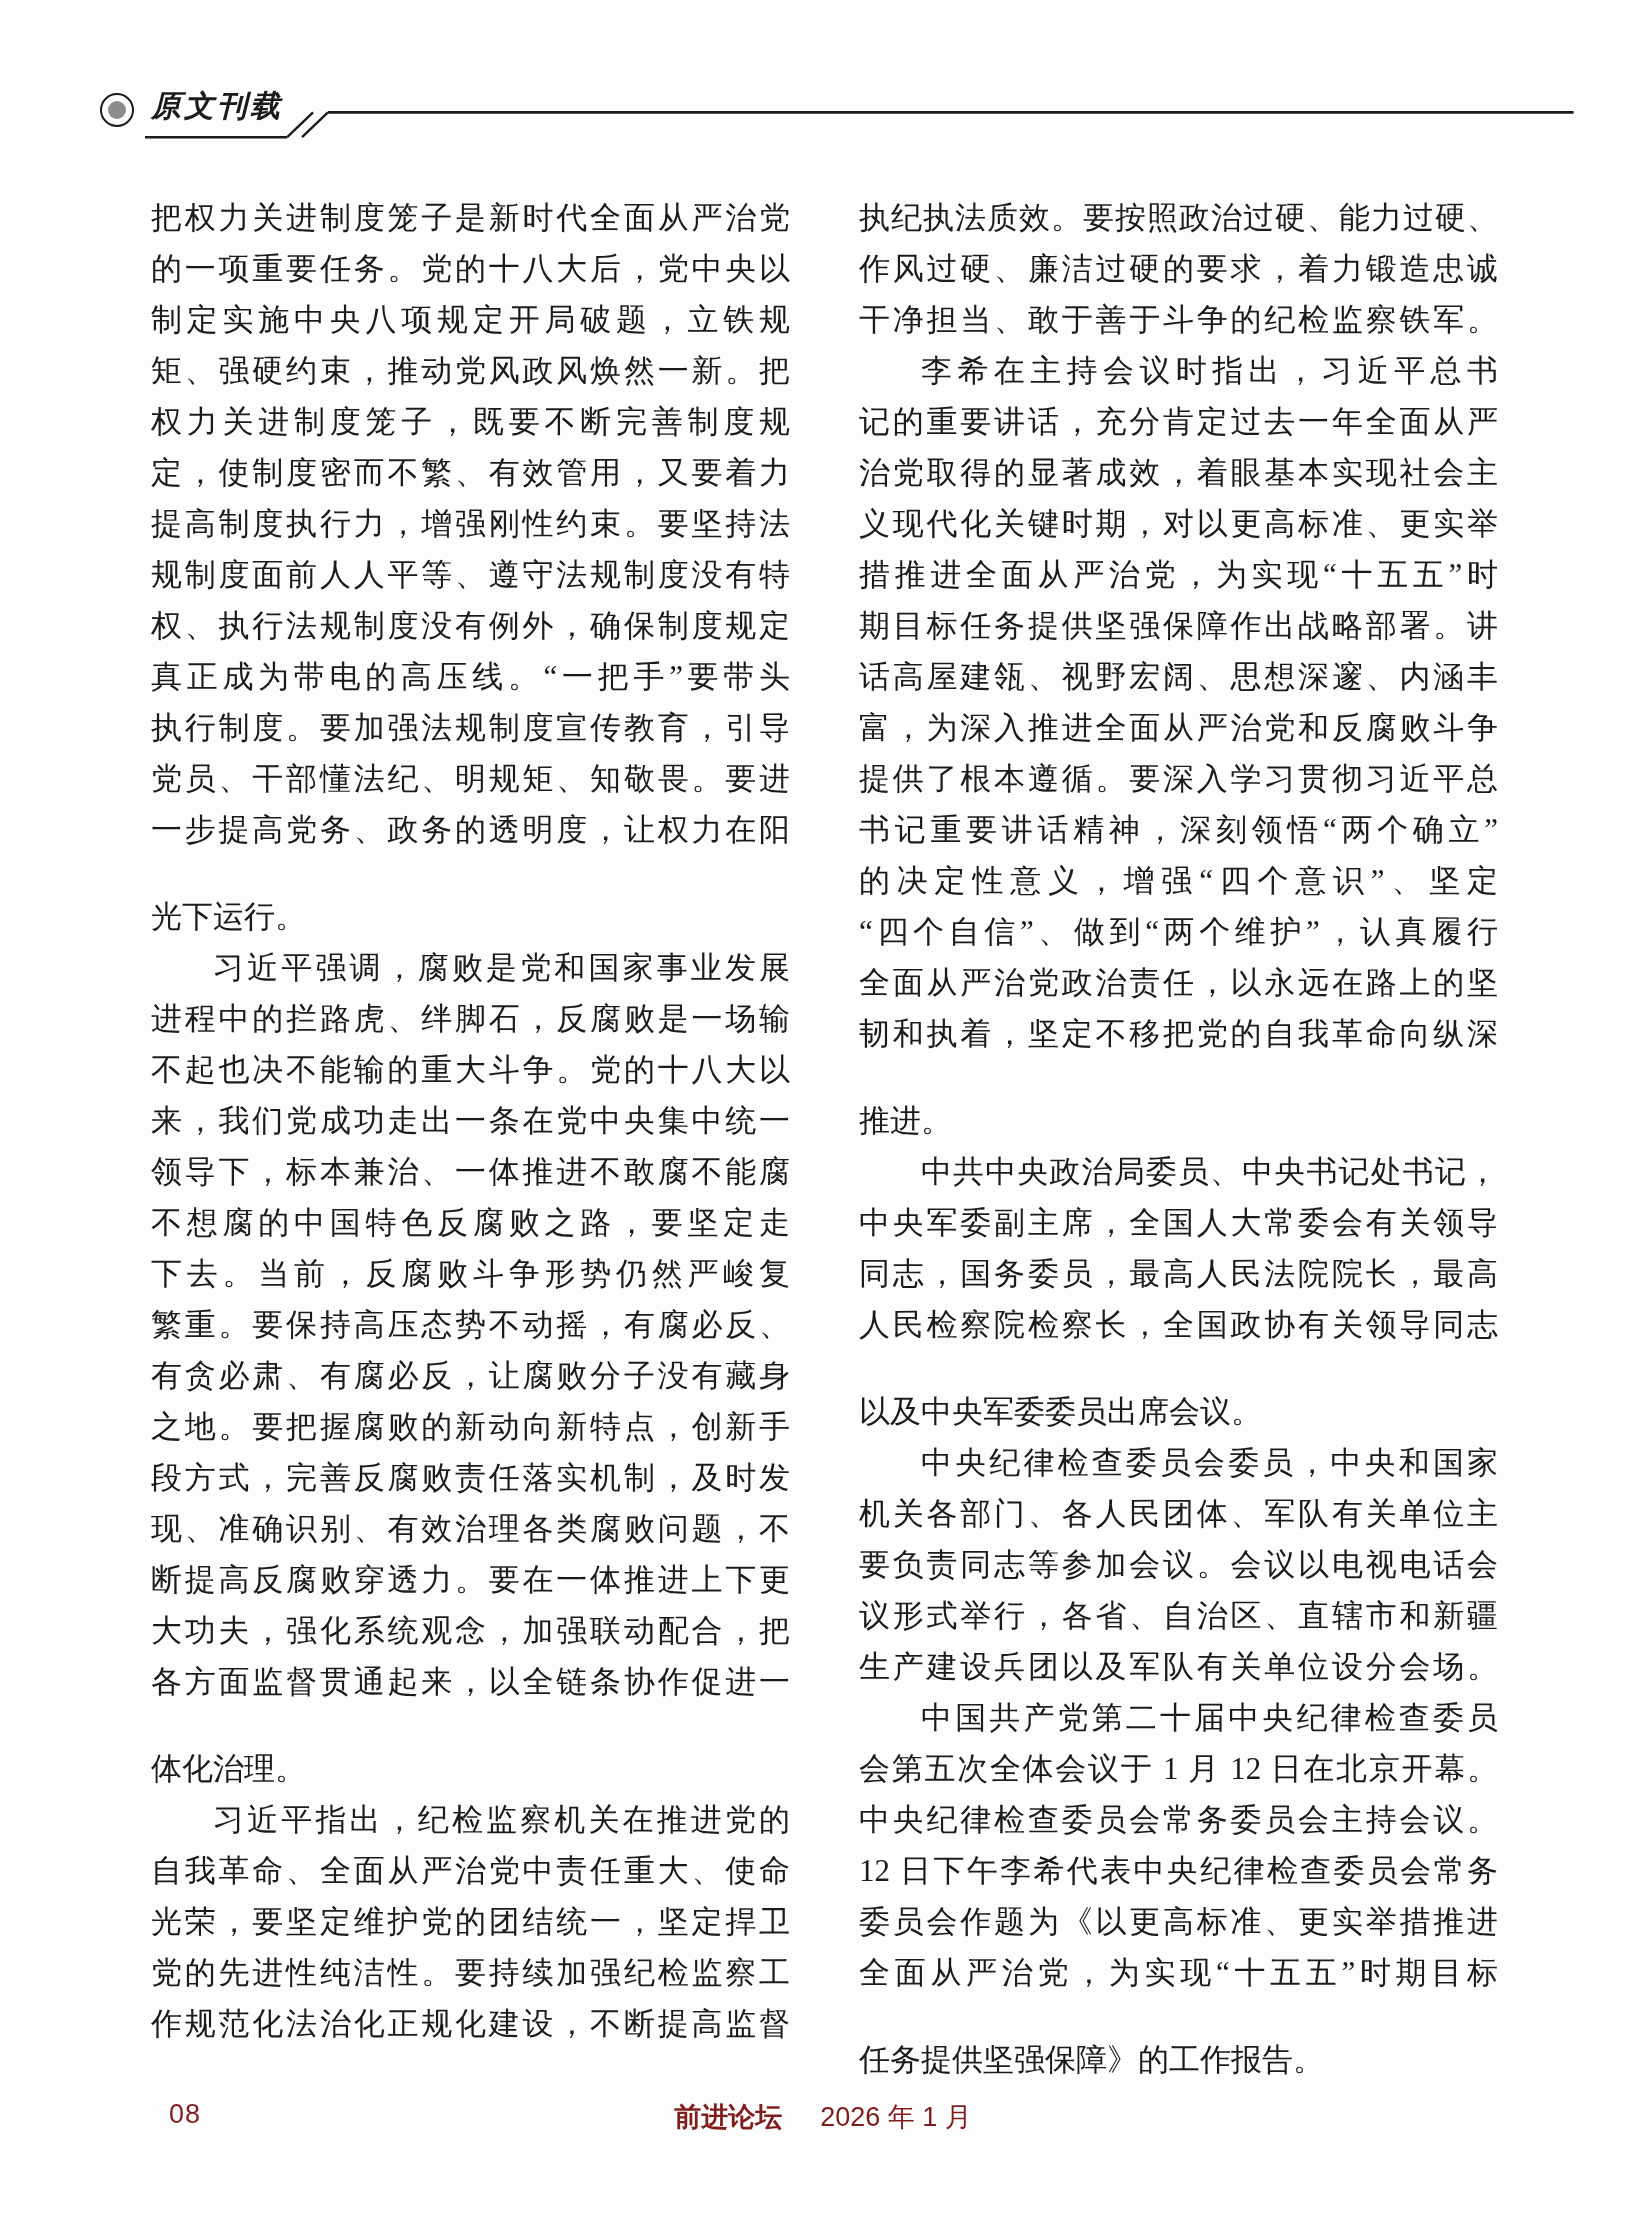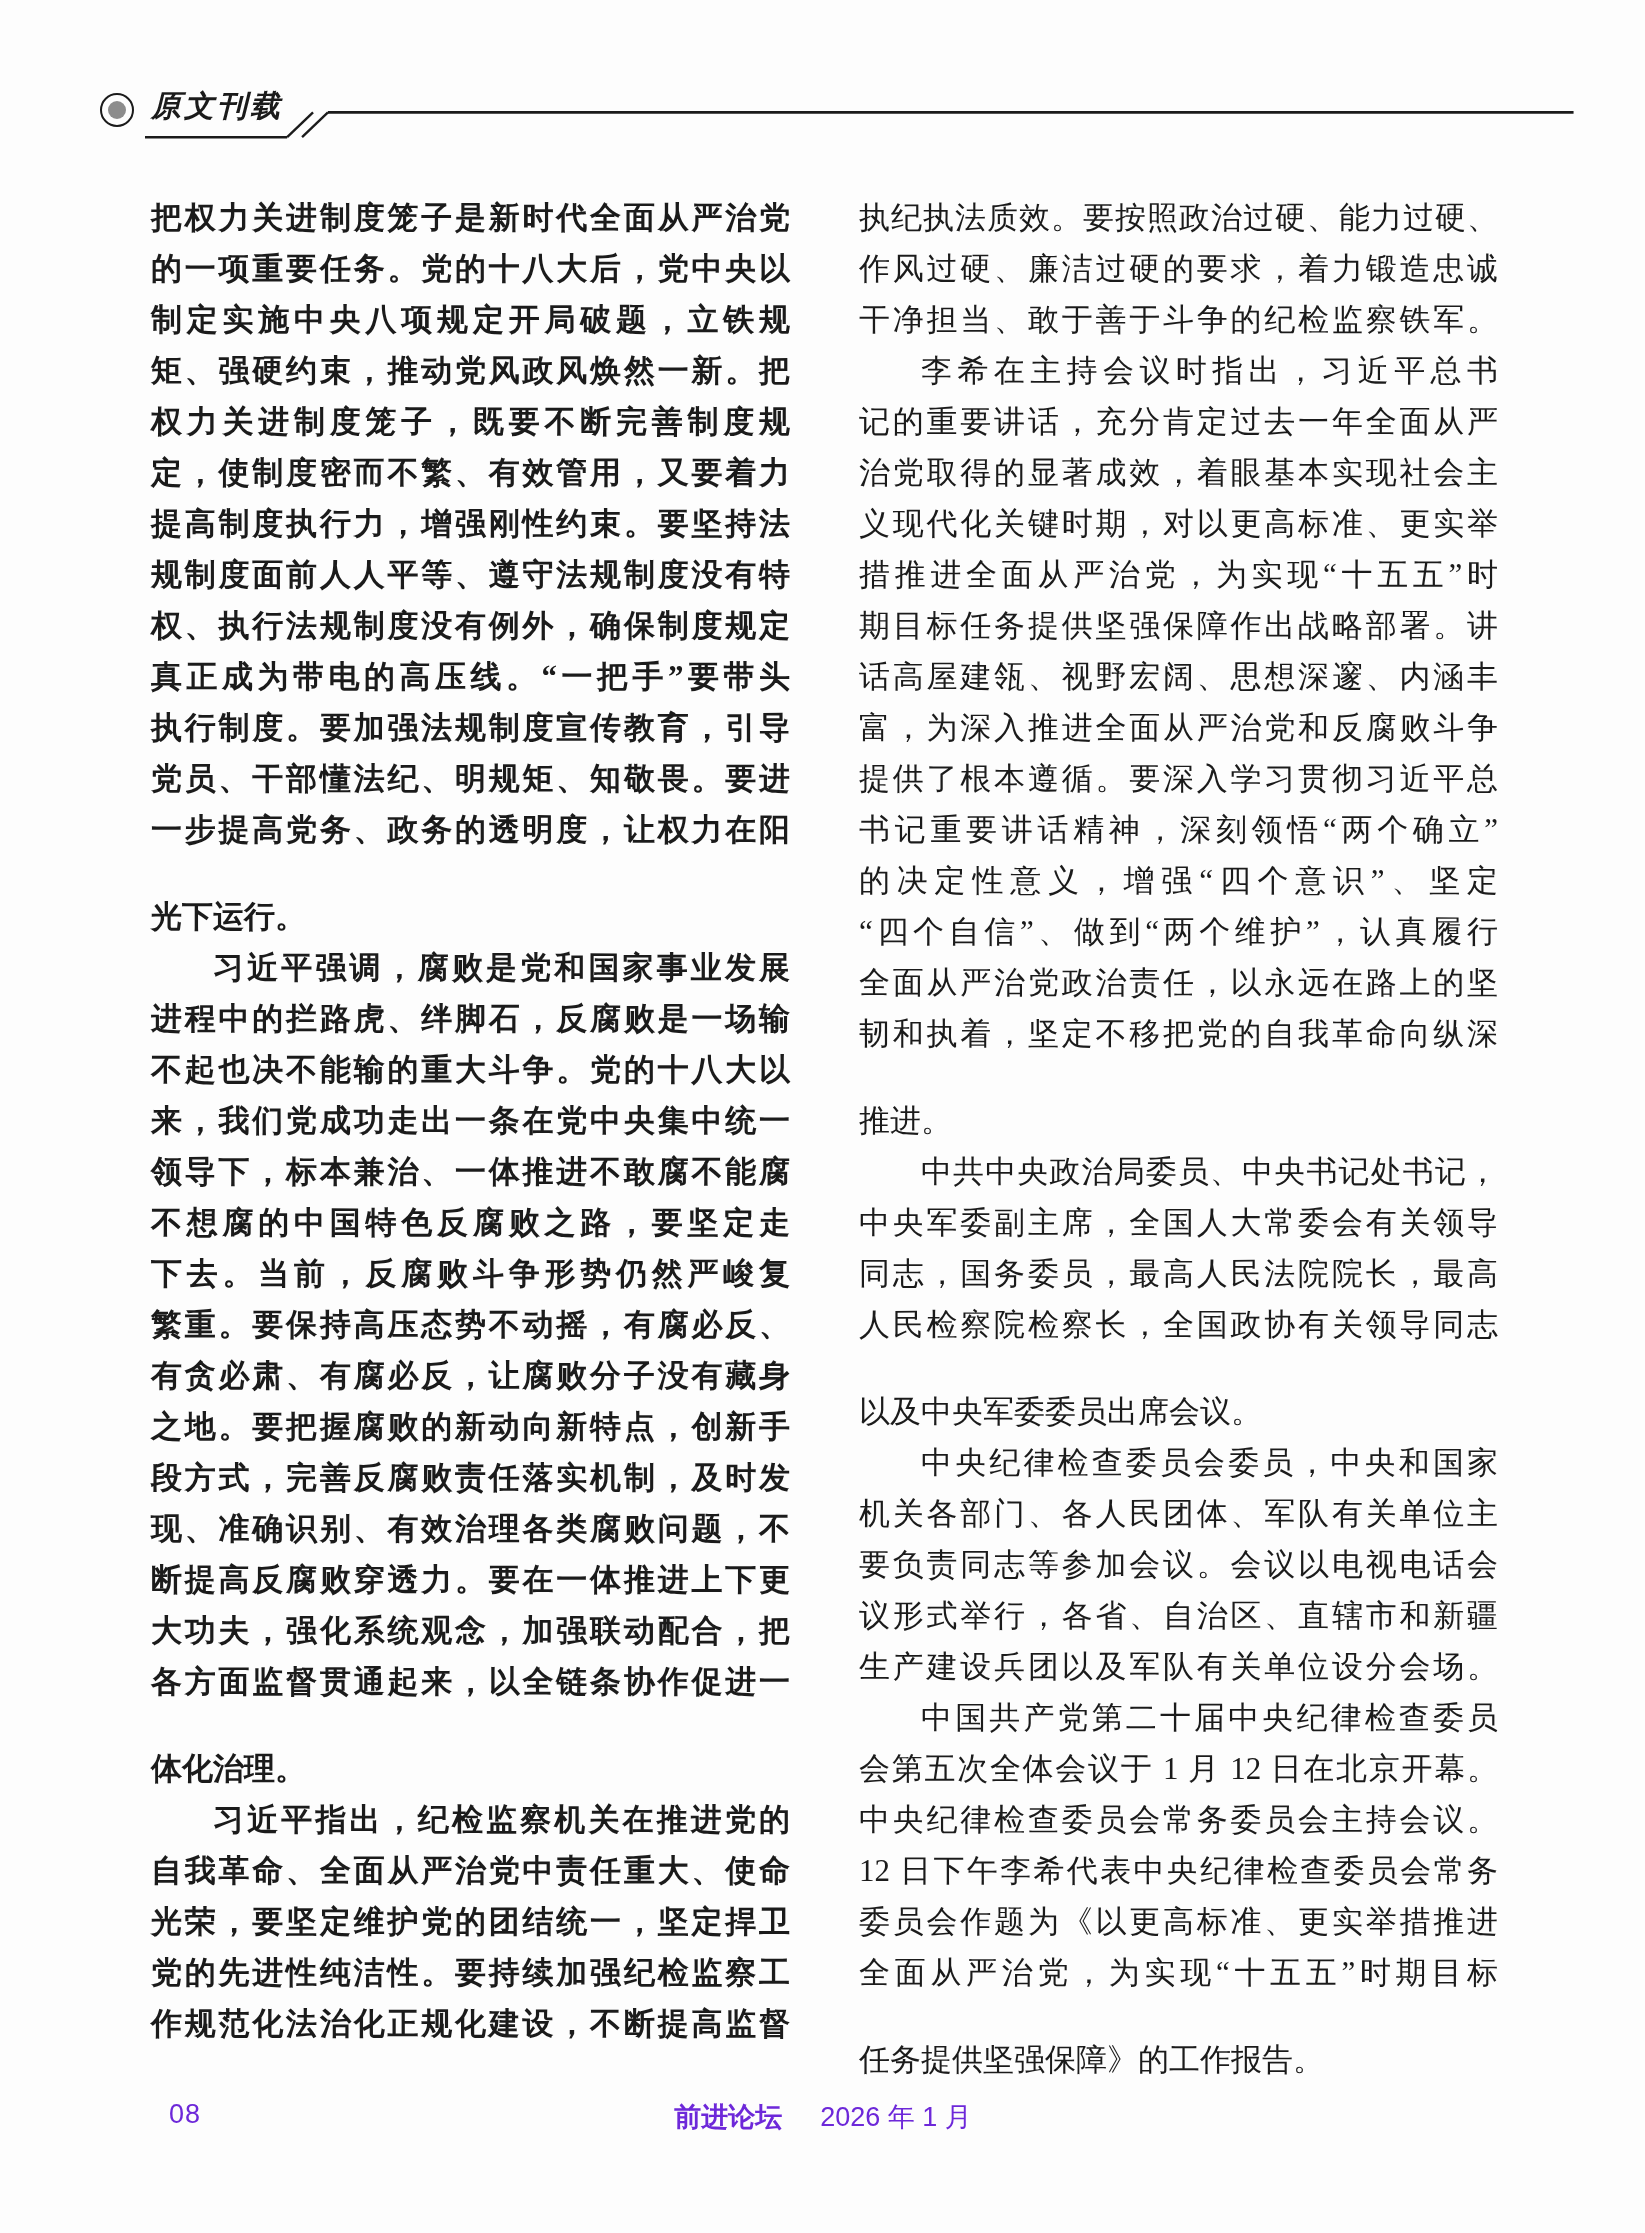--- a/index.html
+++ b/index.html
@@ -21,33 +21,33 @@
     font-size:30px;font-weight:bold;letter-spacing:3px;
     font-family:"Liberation Serif","DejaVu Serif",serif;
     font-style:italic;
   }
   .hdr-rule{position:absolute;left:0;top:0;width:1646px;height:169px;pointer-events:none;}
   
   .col{
     position:absolute;top:192px;width:639px;
     font-size:31px;line-height:51px;
   }
-  .col-left{left:151px;font-weight:bold;}
+  .col-left{left:151px;}
   .col-right{left:859px;}
   .line{
     height:51px;white-space:nowrap;
     text-align:justify;text-align-last:justify;
   }
   .line.short{text-align-last:left;margin-top:36px;}
   .line.indent{text-indent:2em;}
   
   .footer{
     position:absolute;top:2097px;left:0;width:1646px;height:40px;
     font-family:"Liberation Sans","DejaVu Sans",sans-serif;
-    font-size:27px;color:#6d28d9;
+    font-size:27px;color:#7f1d1d;
   }
   .page-num{position:absolute;left:169px;top:2px;letter-spacing:1px;}
   .footer-center{
     position:absolute;left:50%;transform:translateX(-50%);top:2px;
     display:flex;gap:38px;align-items:baseline;white-space:nowrap;
   }
   .journal-name{font-weight:bold;text-align:center;}
 </style>
 </head>
 <body>

